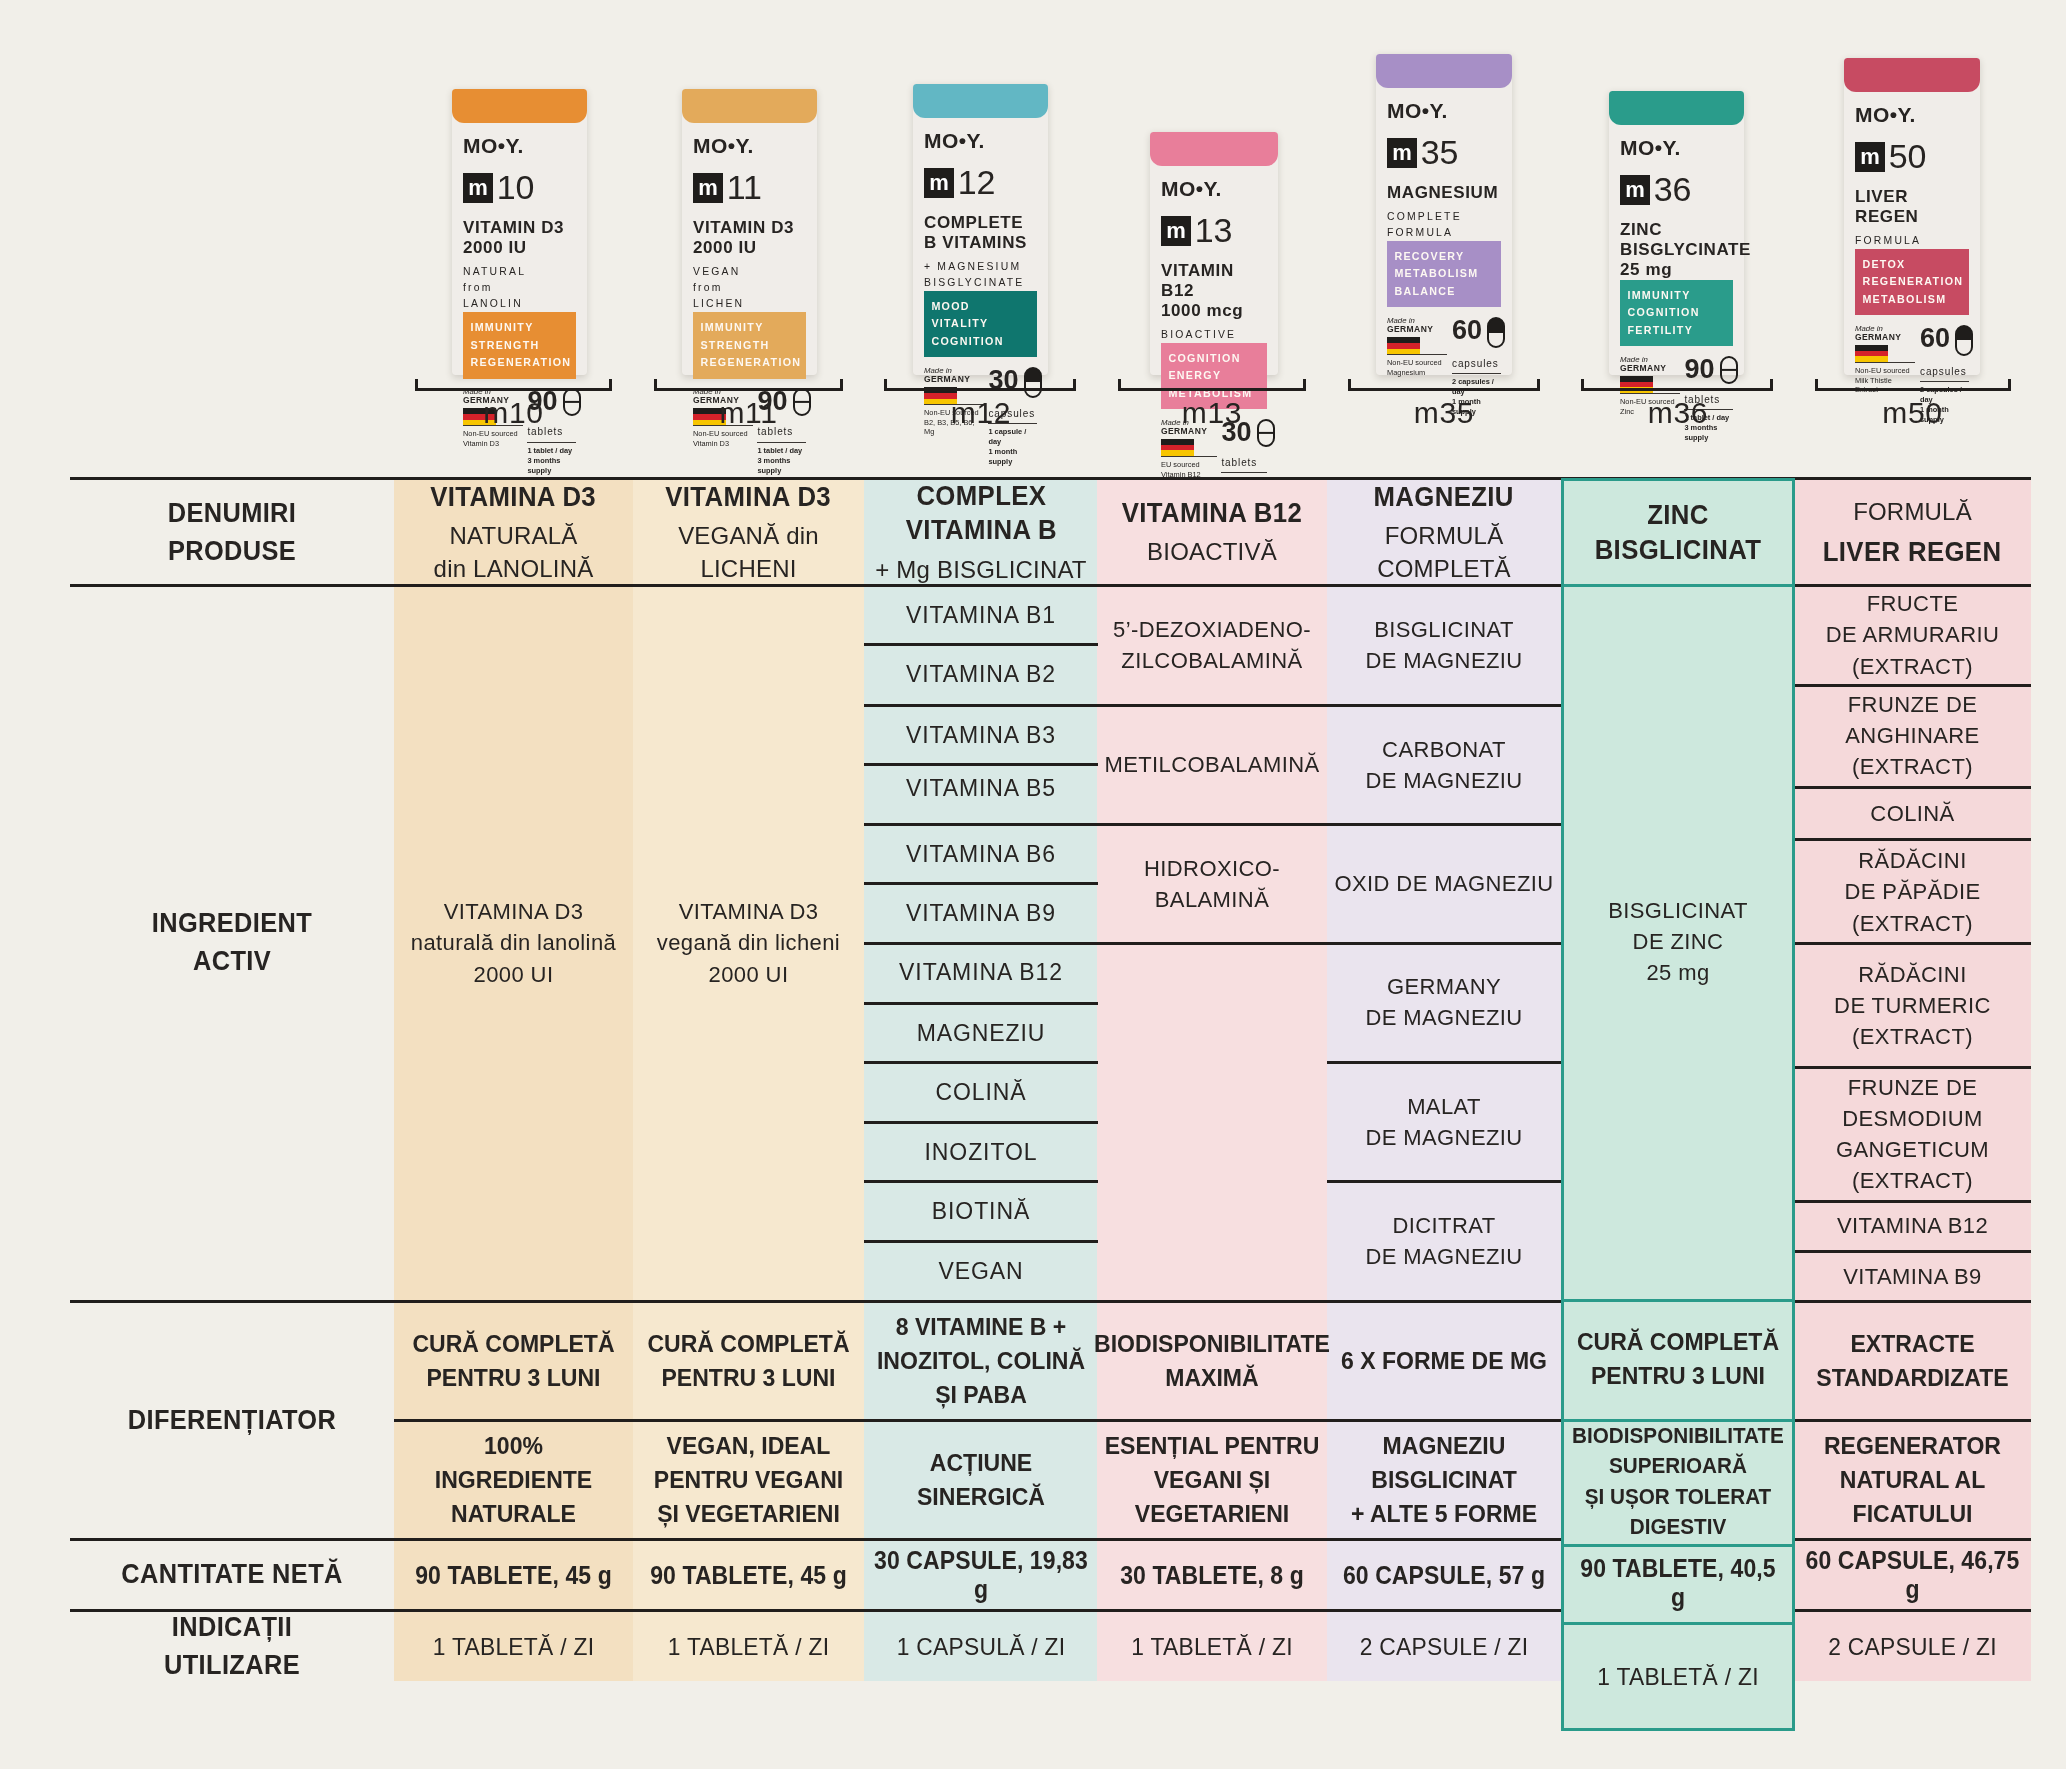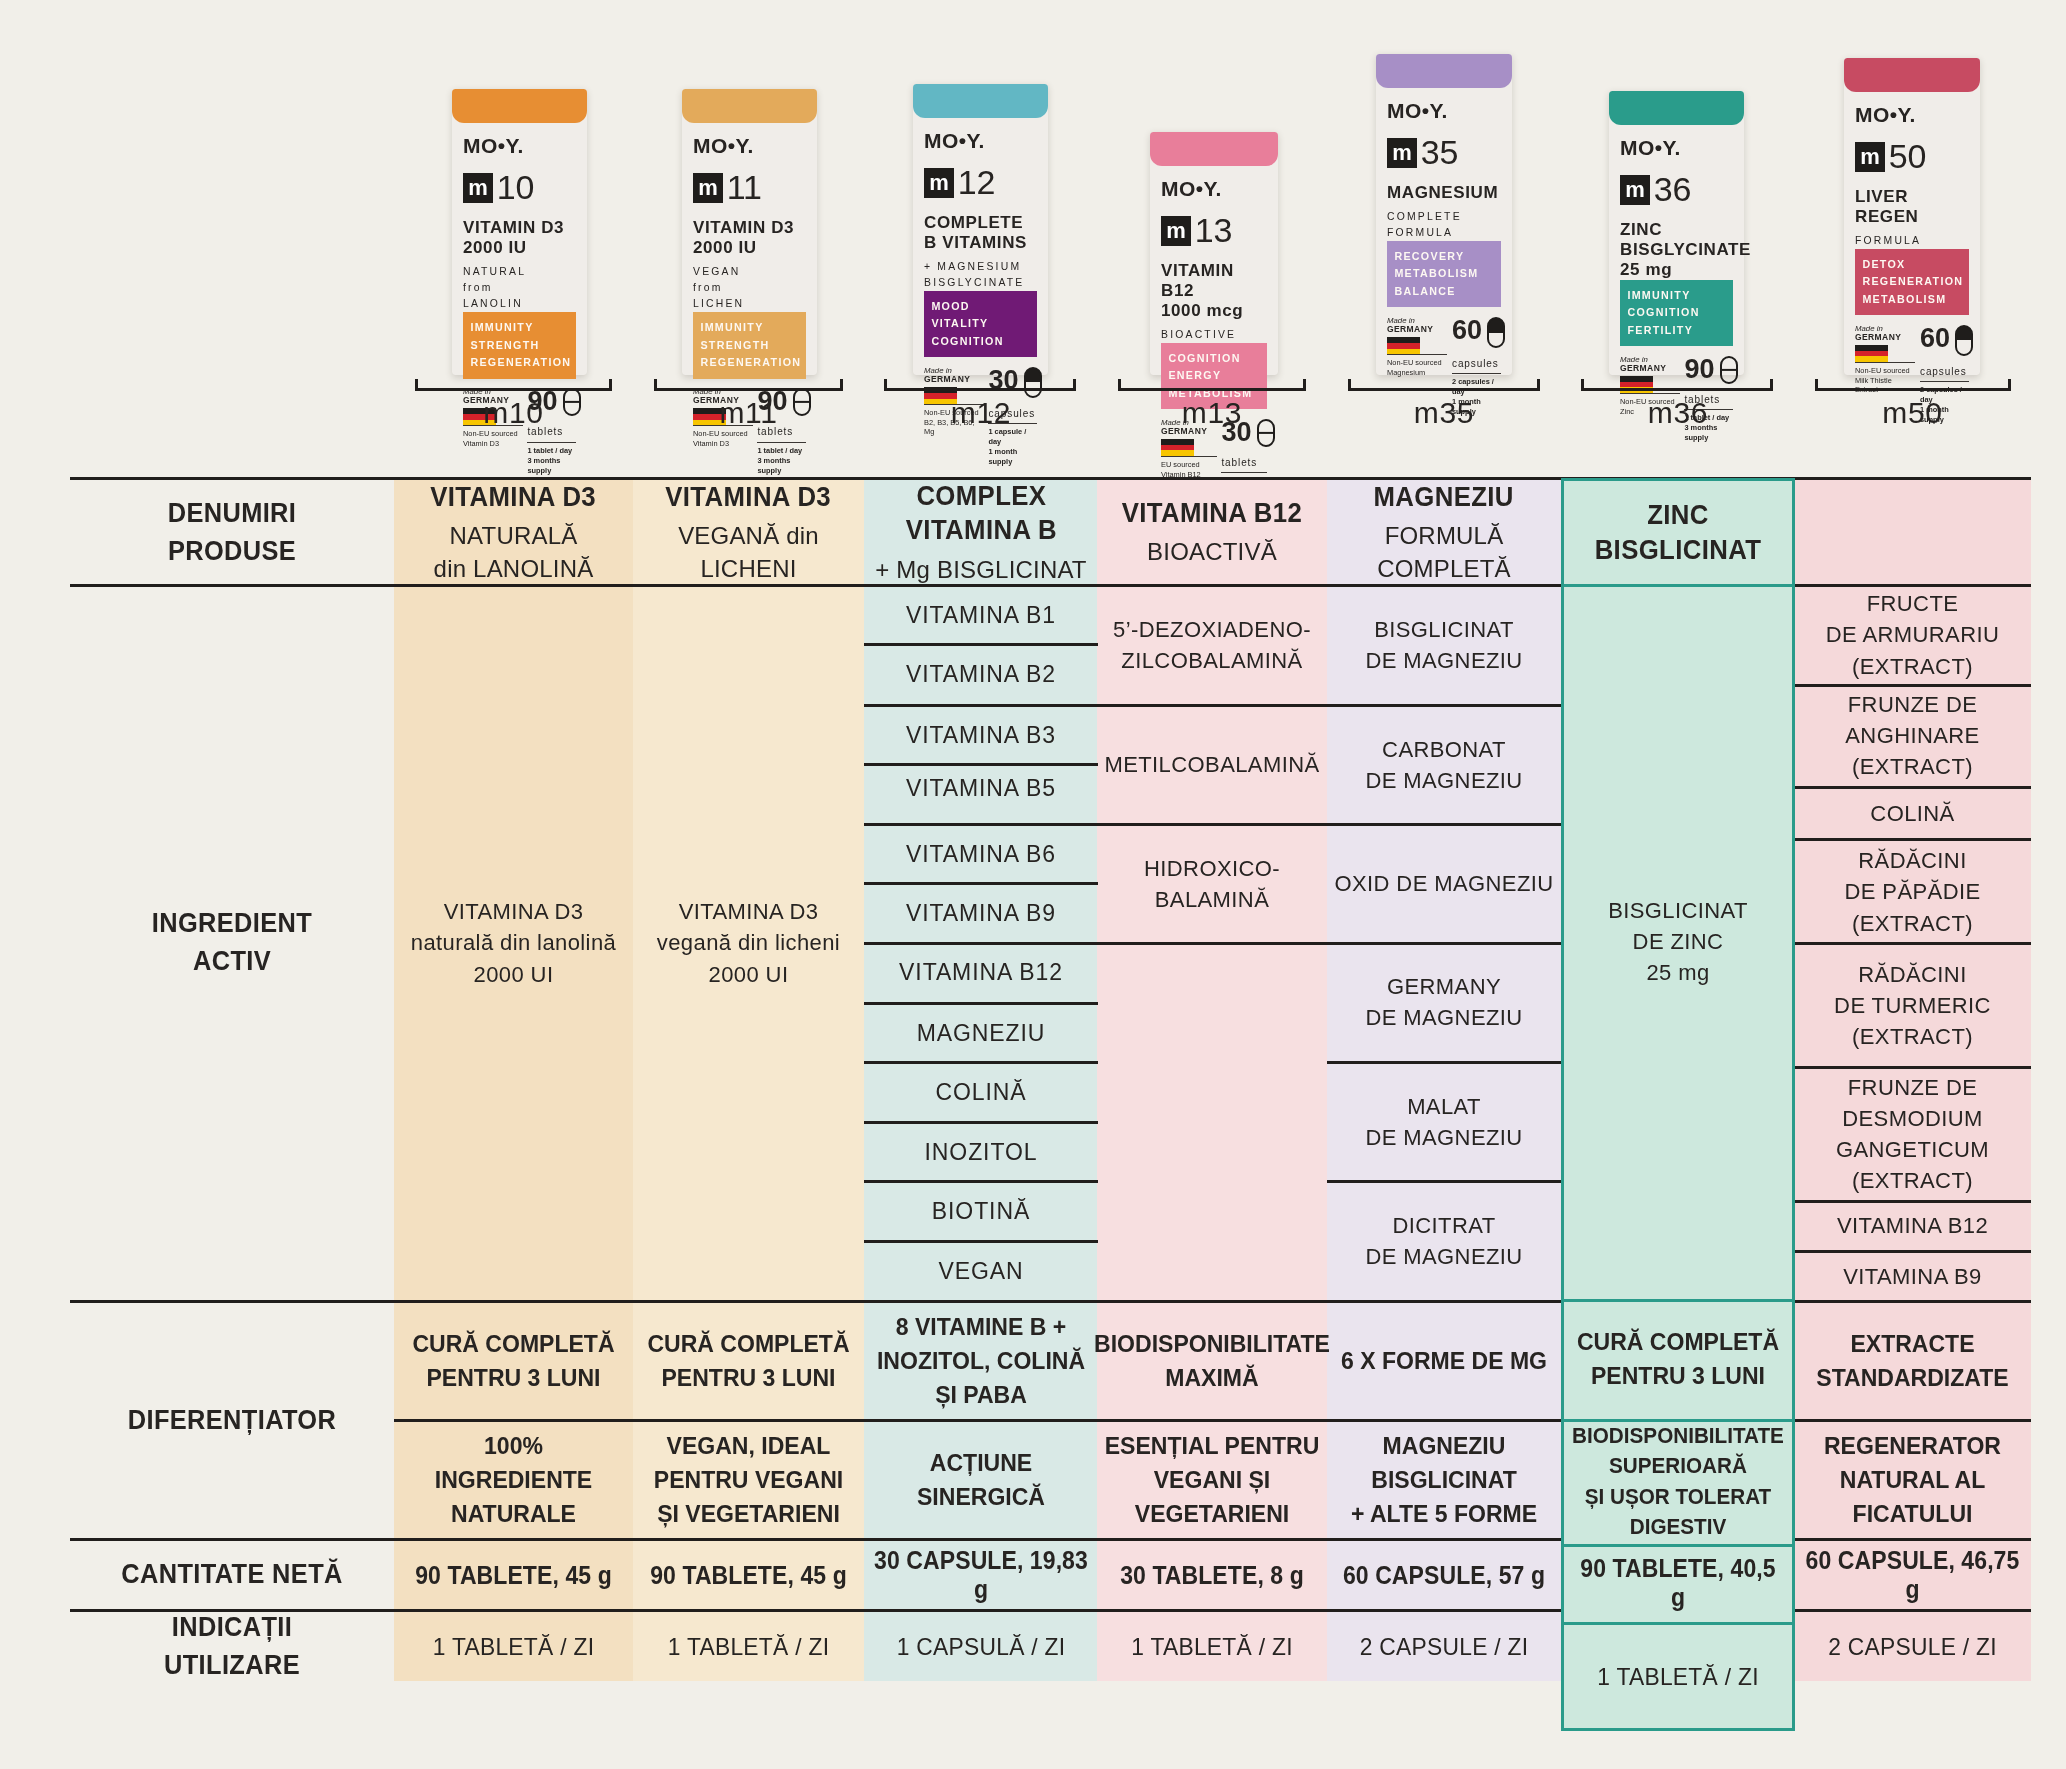--- a/index.html
+++ b/index.html
@@ -168,21 +168,21 @@
     <div class="pinner">
       <div class="brand">MO•Y.</div>
       <div class="mcode">
           <span class="msq">m</span>
           <span class="mnum">12</span>
         </div>
       <div class="ptitle">COMPLETE
 B VITAMINS</div>
       <div class="psub">+ MAGNESIUM
 BISGLYCINATE</div>
-      <div class="pbadge" style="background: #701a75;">MOOD
+      <div class="pbadge" style="background: #0f766e;">MOOD
 VITALITY
 COGNITION</div>
       <div class="pfoot">
         <div class="pfl">
           <span class="mscript">Made in</span>
           <span class="mcountry">GERMANY</span>
           <div class="flag">
               <span class="fb"></span>
               <span class="fr"></span>
               <span class="fy"></span>
@@ -441,20 +441,24 @@
 VITAMINA B</span>
     <span class="hr">+ Mg BISGLICINAT</span>
   </div>
   <div class="cell cx3 rhdr">
     <span class="hb">VITAMINA B12</span>
     <span class="hr">BIOACTIVĂ</span>
   </div>
   <div class="cell cx4 rhdr">
     <span class="hb">MAGNEZIU</span>
     <span class="hr">FORMULĂ COMPLETĂ</span>
+  </div>
+  <div class="cell cx6 rhdr">
+    <span class="hr top">FORMULĂ</span>
+    <span class="hb">LIVER REGEN</span>
   </div>
 
   <div class="cell cx0 ring ing">VITAMINA D3
 naturală din lanolină
 2000 UI</div>
   <div class="cell cx1 ring ing">VITAMINA D3
 vegană din licheni
 2000 UI</div>
 
   <div class="cell cx2 subr" style="top:586px;height:58px">VITAMINA B1</div>

